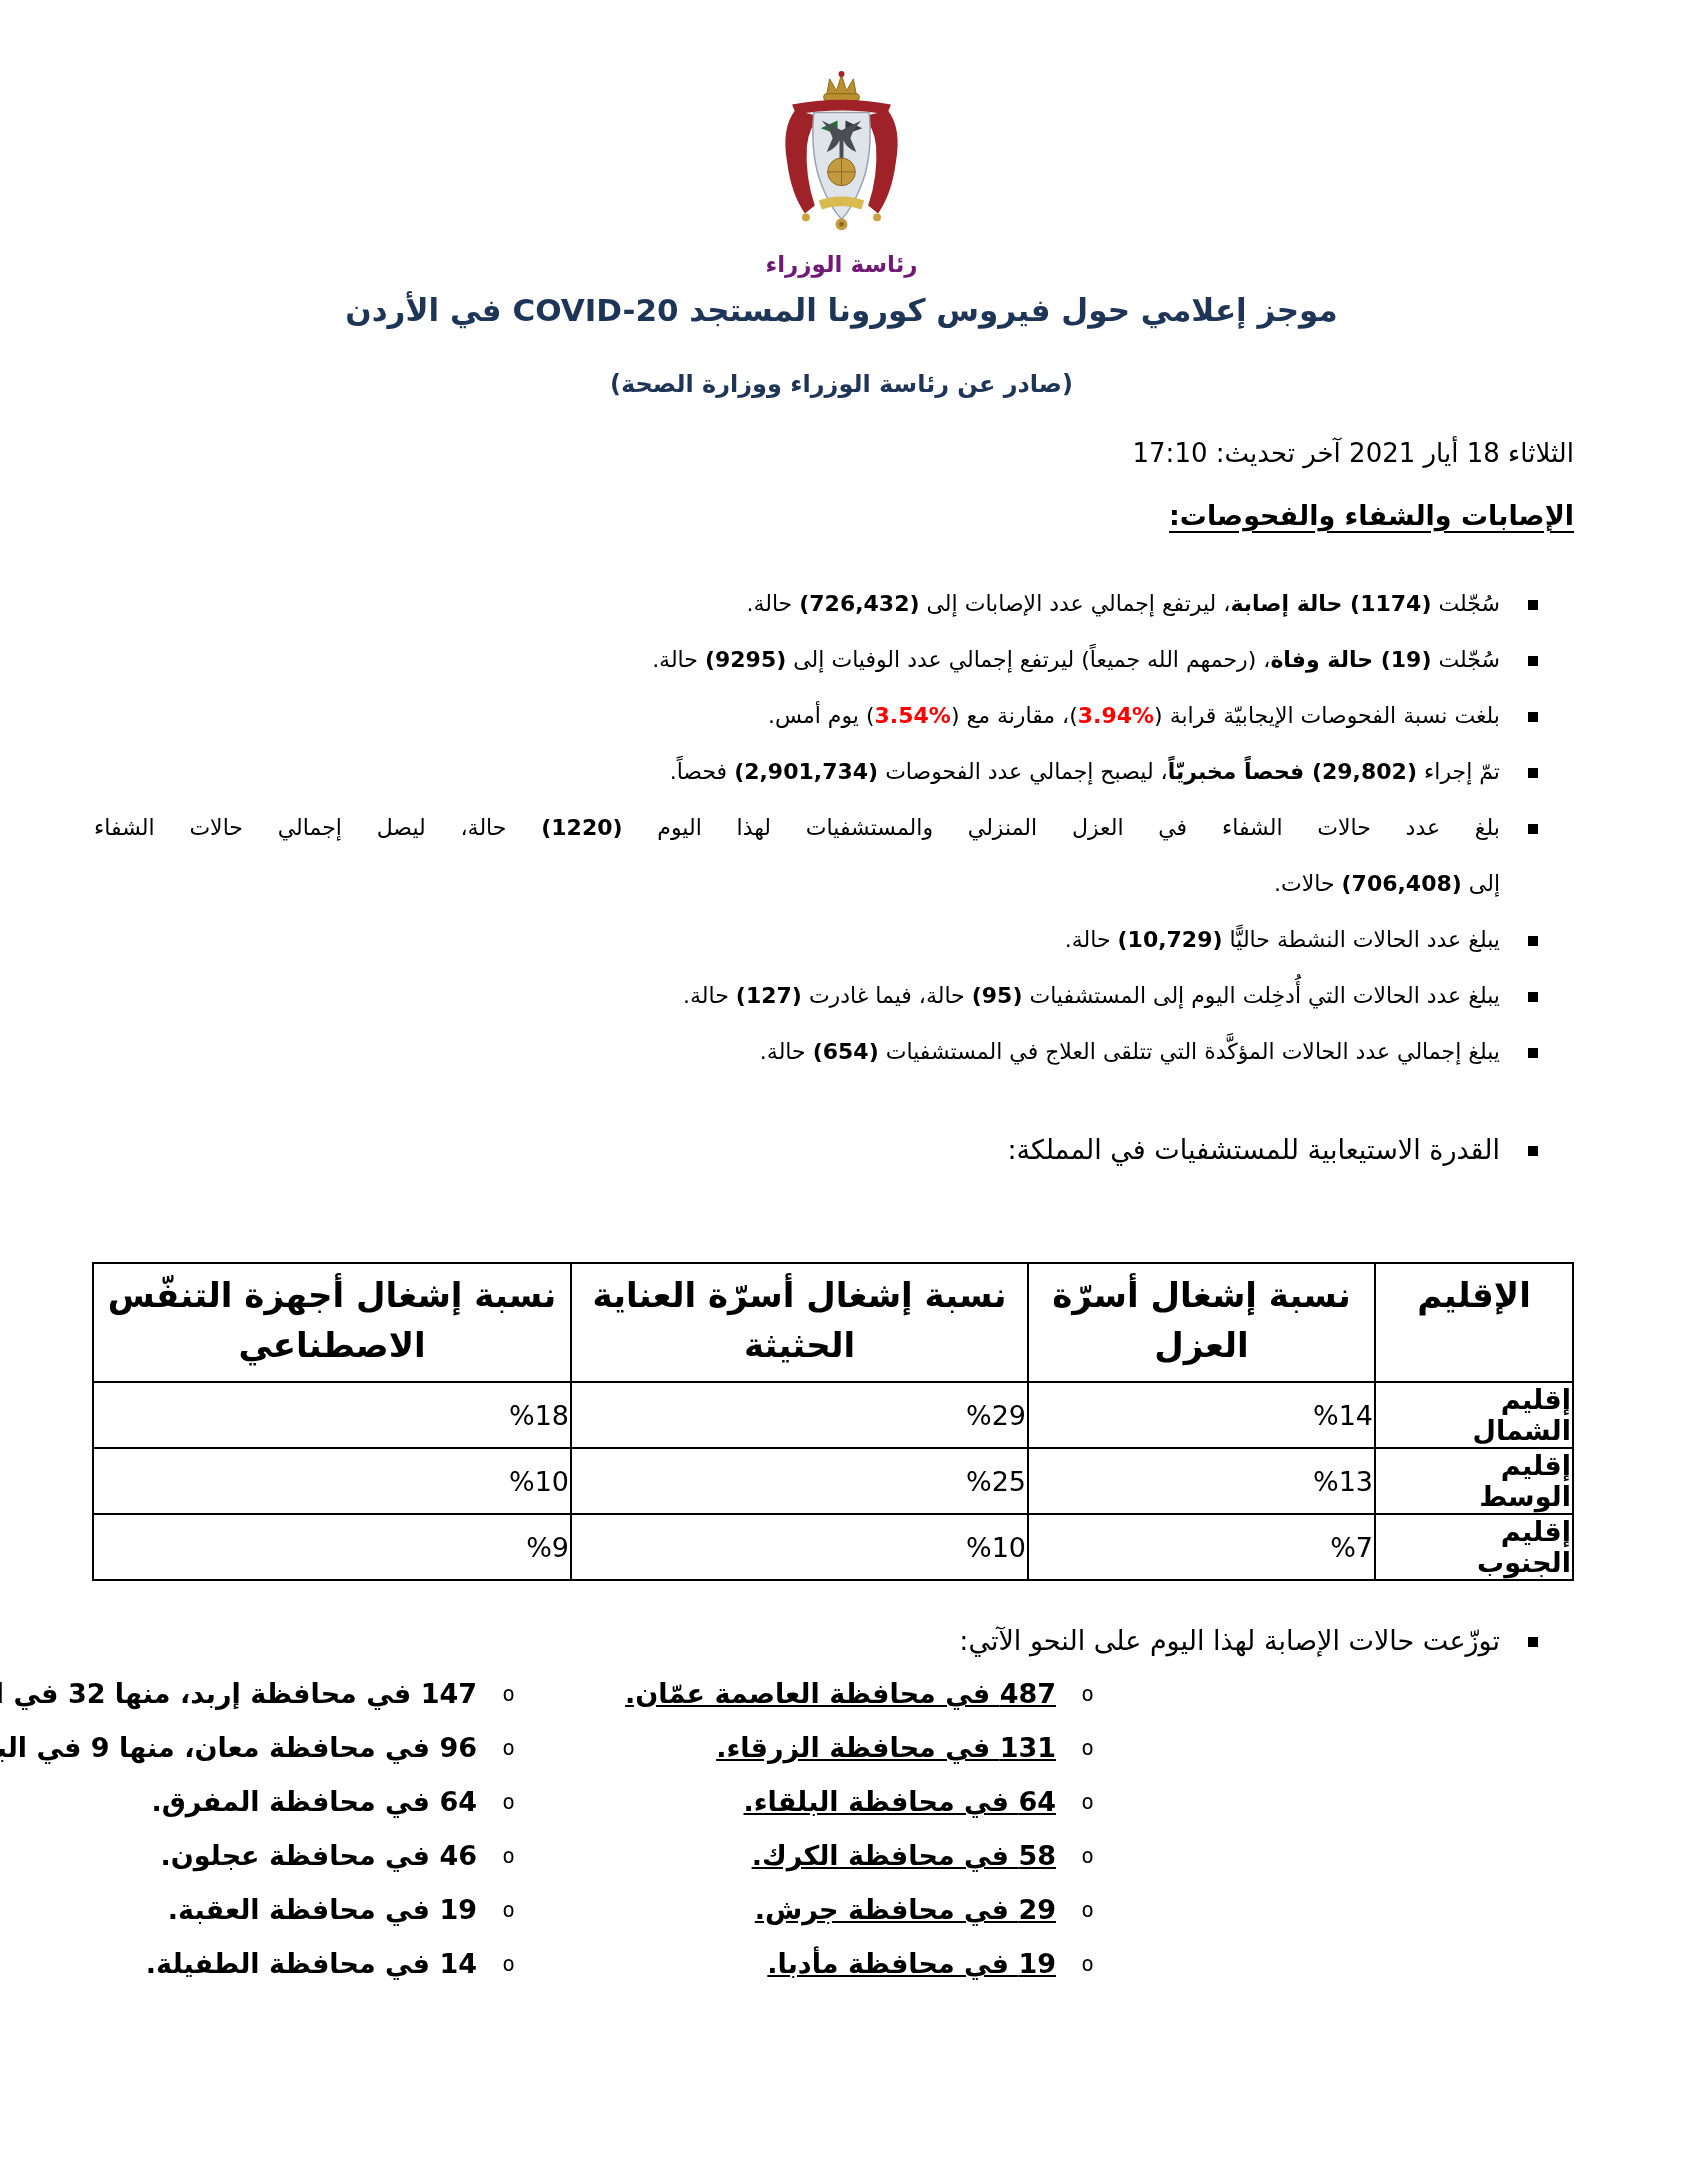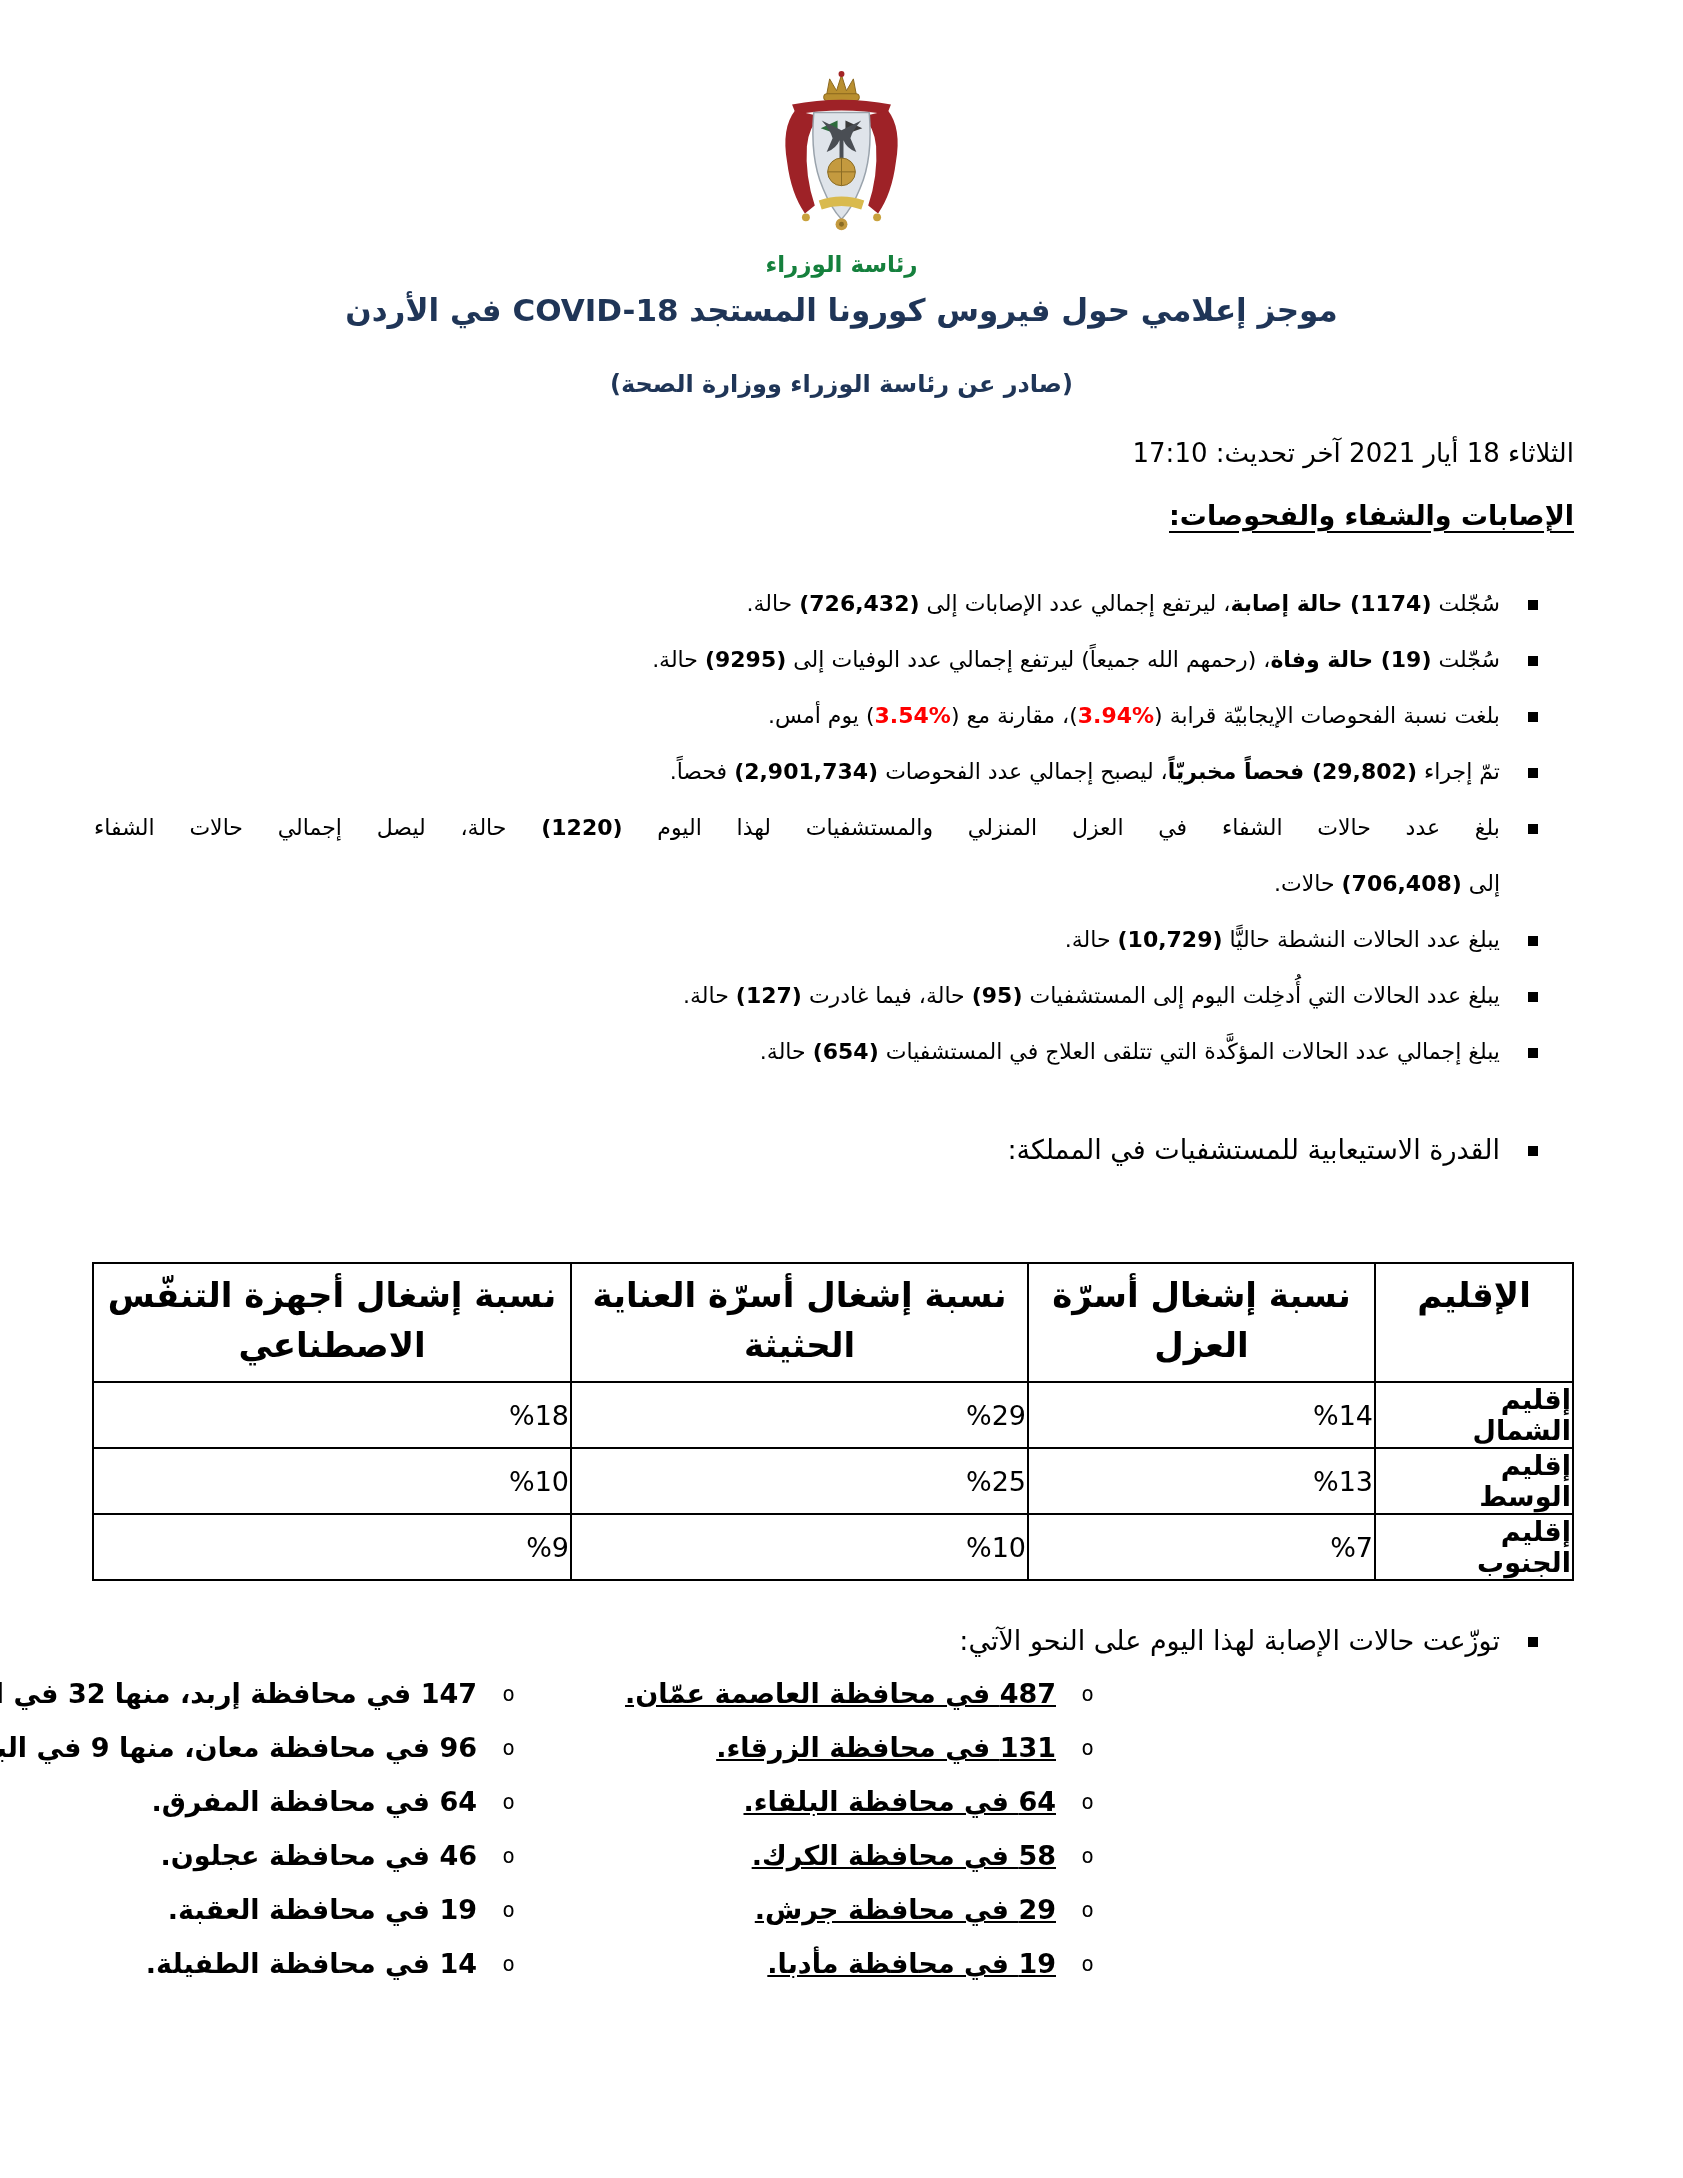--- a/index.html
+++ b/index.html
@@ -2,21 +2,21 @@
 <html lang="ar" dir="rtl"><head>
 <meta charset="utf-8">
 <style>
   html,body{margin:0;padding:0;}
   body{background:#ffffff;font-family:"DejaVu Sans",sans-serif;}
   .page{position:relative;width:1683px;height:2178px;background:#ffffff;direction:rtl;overflow:hidden;color:#000;}
 
   
   .logo-wrap{position:absolute;top:69px;left:767px;width:149px;height:178px;}
   .logo-caption{position:absolute;top:251px;left:0;right:0;text-align:center;
-    font-size:23px;font-weight:bold;color:#15803d;letter-spacing:1px;}
+    font-size:23px;font-weight:bold;color:#701a75;letter-spacing:1px;}
 
   
   .doc-title{position:absolute;top:292px;left:0;right:0;text-align:center;
     font-size:31px;font-weight:bold;color:#1f3557;}
   .doc-subtitle{position:absolute;top:370px;left:0;right:0;text-align:center;
     font-size:24px;font-weight:bold;color:#1f3557;}
   .date-line{position:absolute;top:438px;right:109px;font-size:26px;font-weight:normal;color:#000;}
   .section-heading{position:absolute;top:500px;right:109px;font-size:27px;font-weight:bold;
     text-decoration:underline;text-underline-offset:6px;color:#000;}
 
@@ -79,21 +79,21 @@
       <path d="M75 62 L55 52 Q64 62 66 70 L60 84 Q70 80 73 72 L73 92 L77 92 L77 72 Q80 80 90 84 L84 70 Q86 62 95 52 Z" fill="#4a4e54"></path>
       <circle cx="75" cy="104" r="14" fill="#c49a3f" stroke="#8a6b24" stroke-width="1"></circle>
       <path d="M61 104 H89 M75 90 V118" stroke="#8a6b24" stroke-width="1" fill="none"></path>
       <path d="M52 133 Q75 125 98 133 L95 142 Q75 135 55 142 Z" fill="#d9ba4e"></path>
       <circle cx="75" cy="157" r="6" fill="#c49a3f"></circle>
       <circle cx="75" cy="157" r="2.5" fill="#8a6b24"></circle>
     </svg>
   </div>
   <div class="logo-caption">رئاسة الوزراء</div>
 
-  <div class="doc-title">موجز إعلامي حول فيروس كورونا المستجد COVID-18 في الأردن</div>
+  <div class="doc-title">موجز إعلامي حول فيروس كورونا المستجد COVID-20 في الأردن</div>
   <div class="doc-subtitle">(صادر عن رئاسة الوزراء ووزارة الصحة)</div>
   <div class="date-line">الثلاثاء 18 أيار 2021 آخر تحديث: 17:10</div>
   <div class="section-heading">الإصابات والشفاء والفحوصات:</div>
 
   <ul class="main-list">
     <li><span>سُجّلت </span><span class="b">(1174) حالة إصابة</span><span>، ليرتفع إجمالي عدد الإصابات إلى </span><span class="b">(726,432)</span><span> حالة.</span></li>
     <li><span>سُجّلت </span><span class="b">(19) حالة وفاة</span><span>، (رحمهم الله جميعاً) ليرتفع إجمالي عدد الوفيات إلى </span><span class="b">(9295)</span><span> حالة.</span></li>
     <li><span>بلغت نسبة الفحوصات الإيجابيّة قرابة (</span><span class="red">%3.94</span><span>)، مقارنة مع (</span><span class="red">%3.54</span><span>) يوم أمس.</span></li>
     <li><span>تمّ إجراء </span><span class="b">(29,802) فحصاً مخبريّاً</span><span>، ليصبح إجمالي عدد الفحوصات </span><span class="b">(2,901,734)</span><span> فحصاً.</span></li>
     <li>

